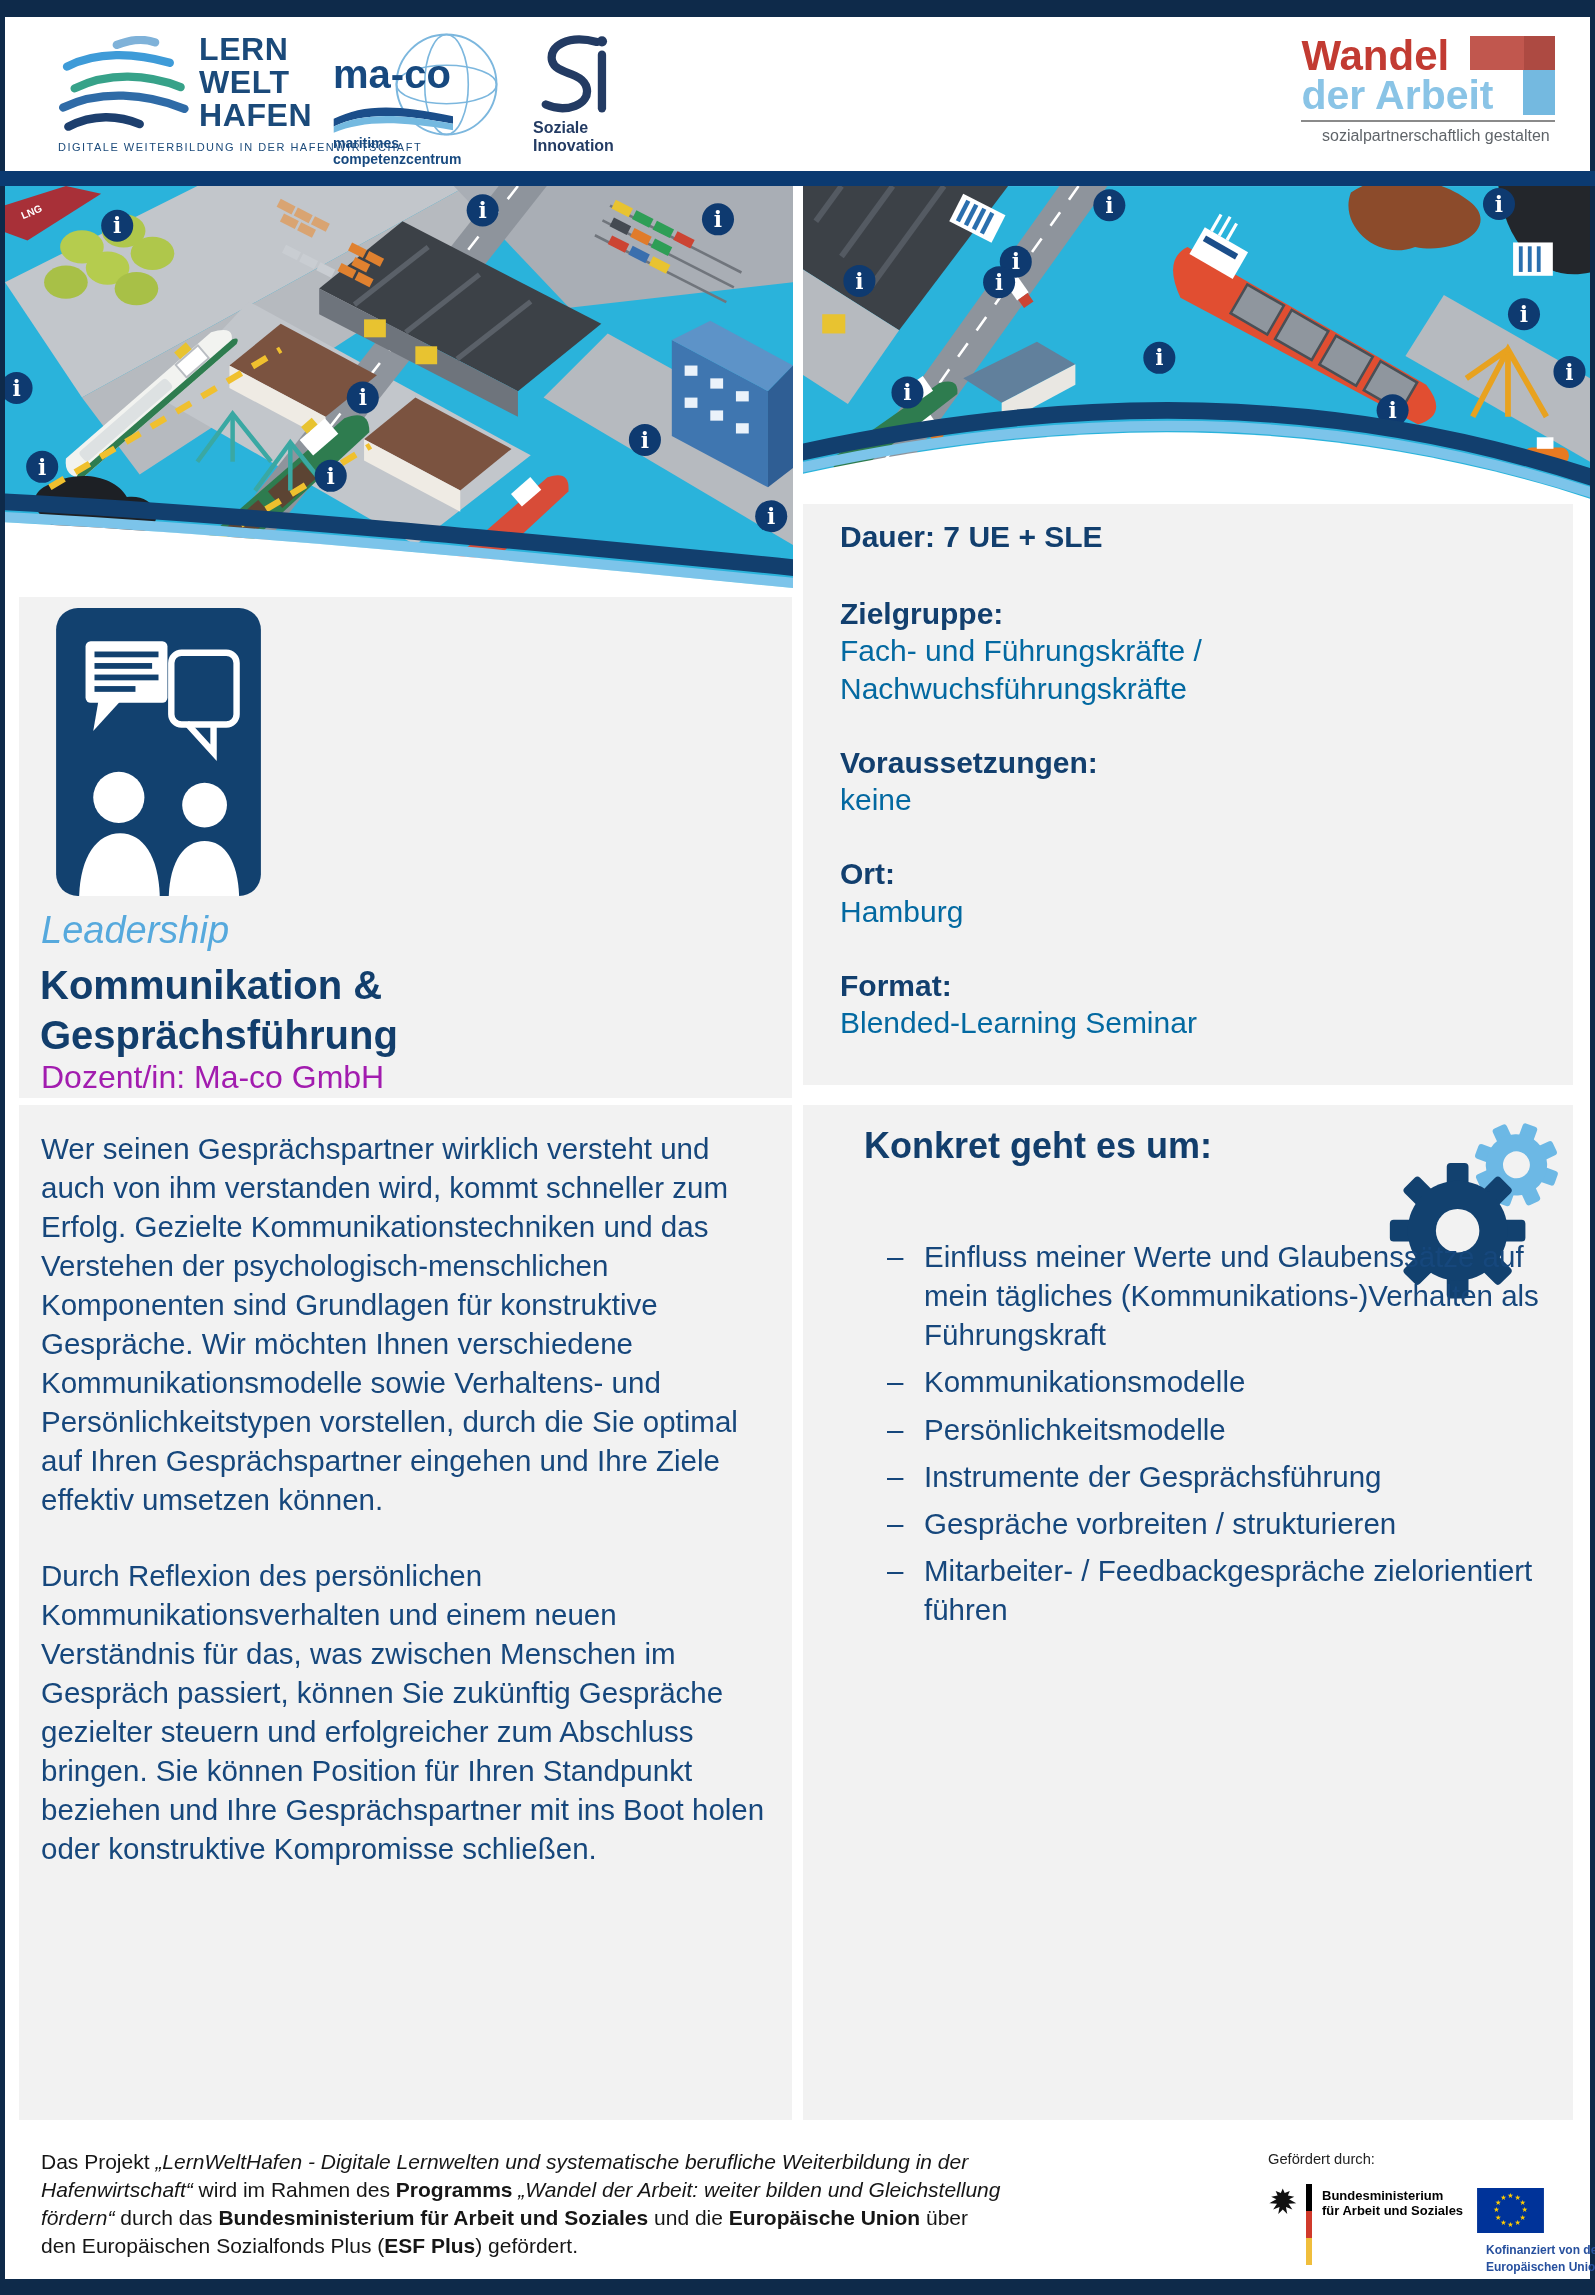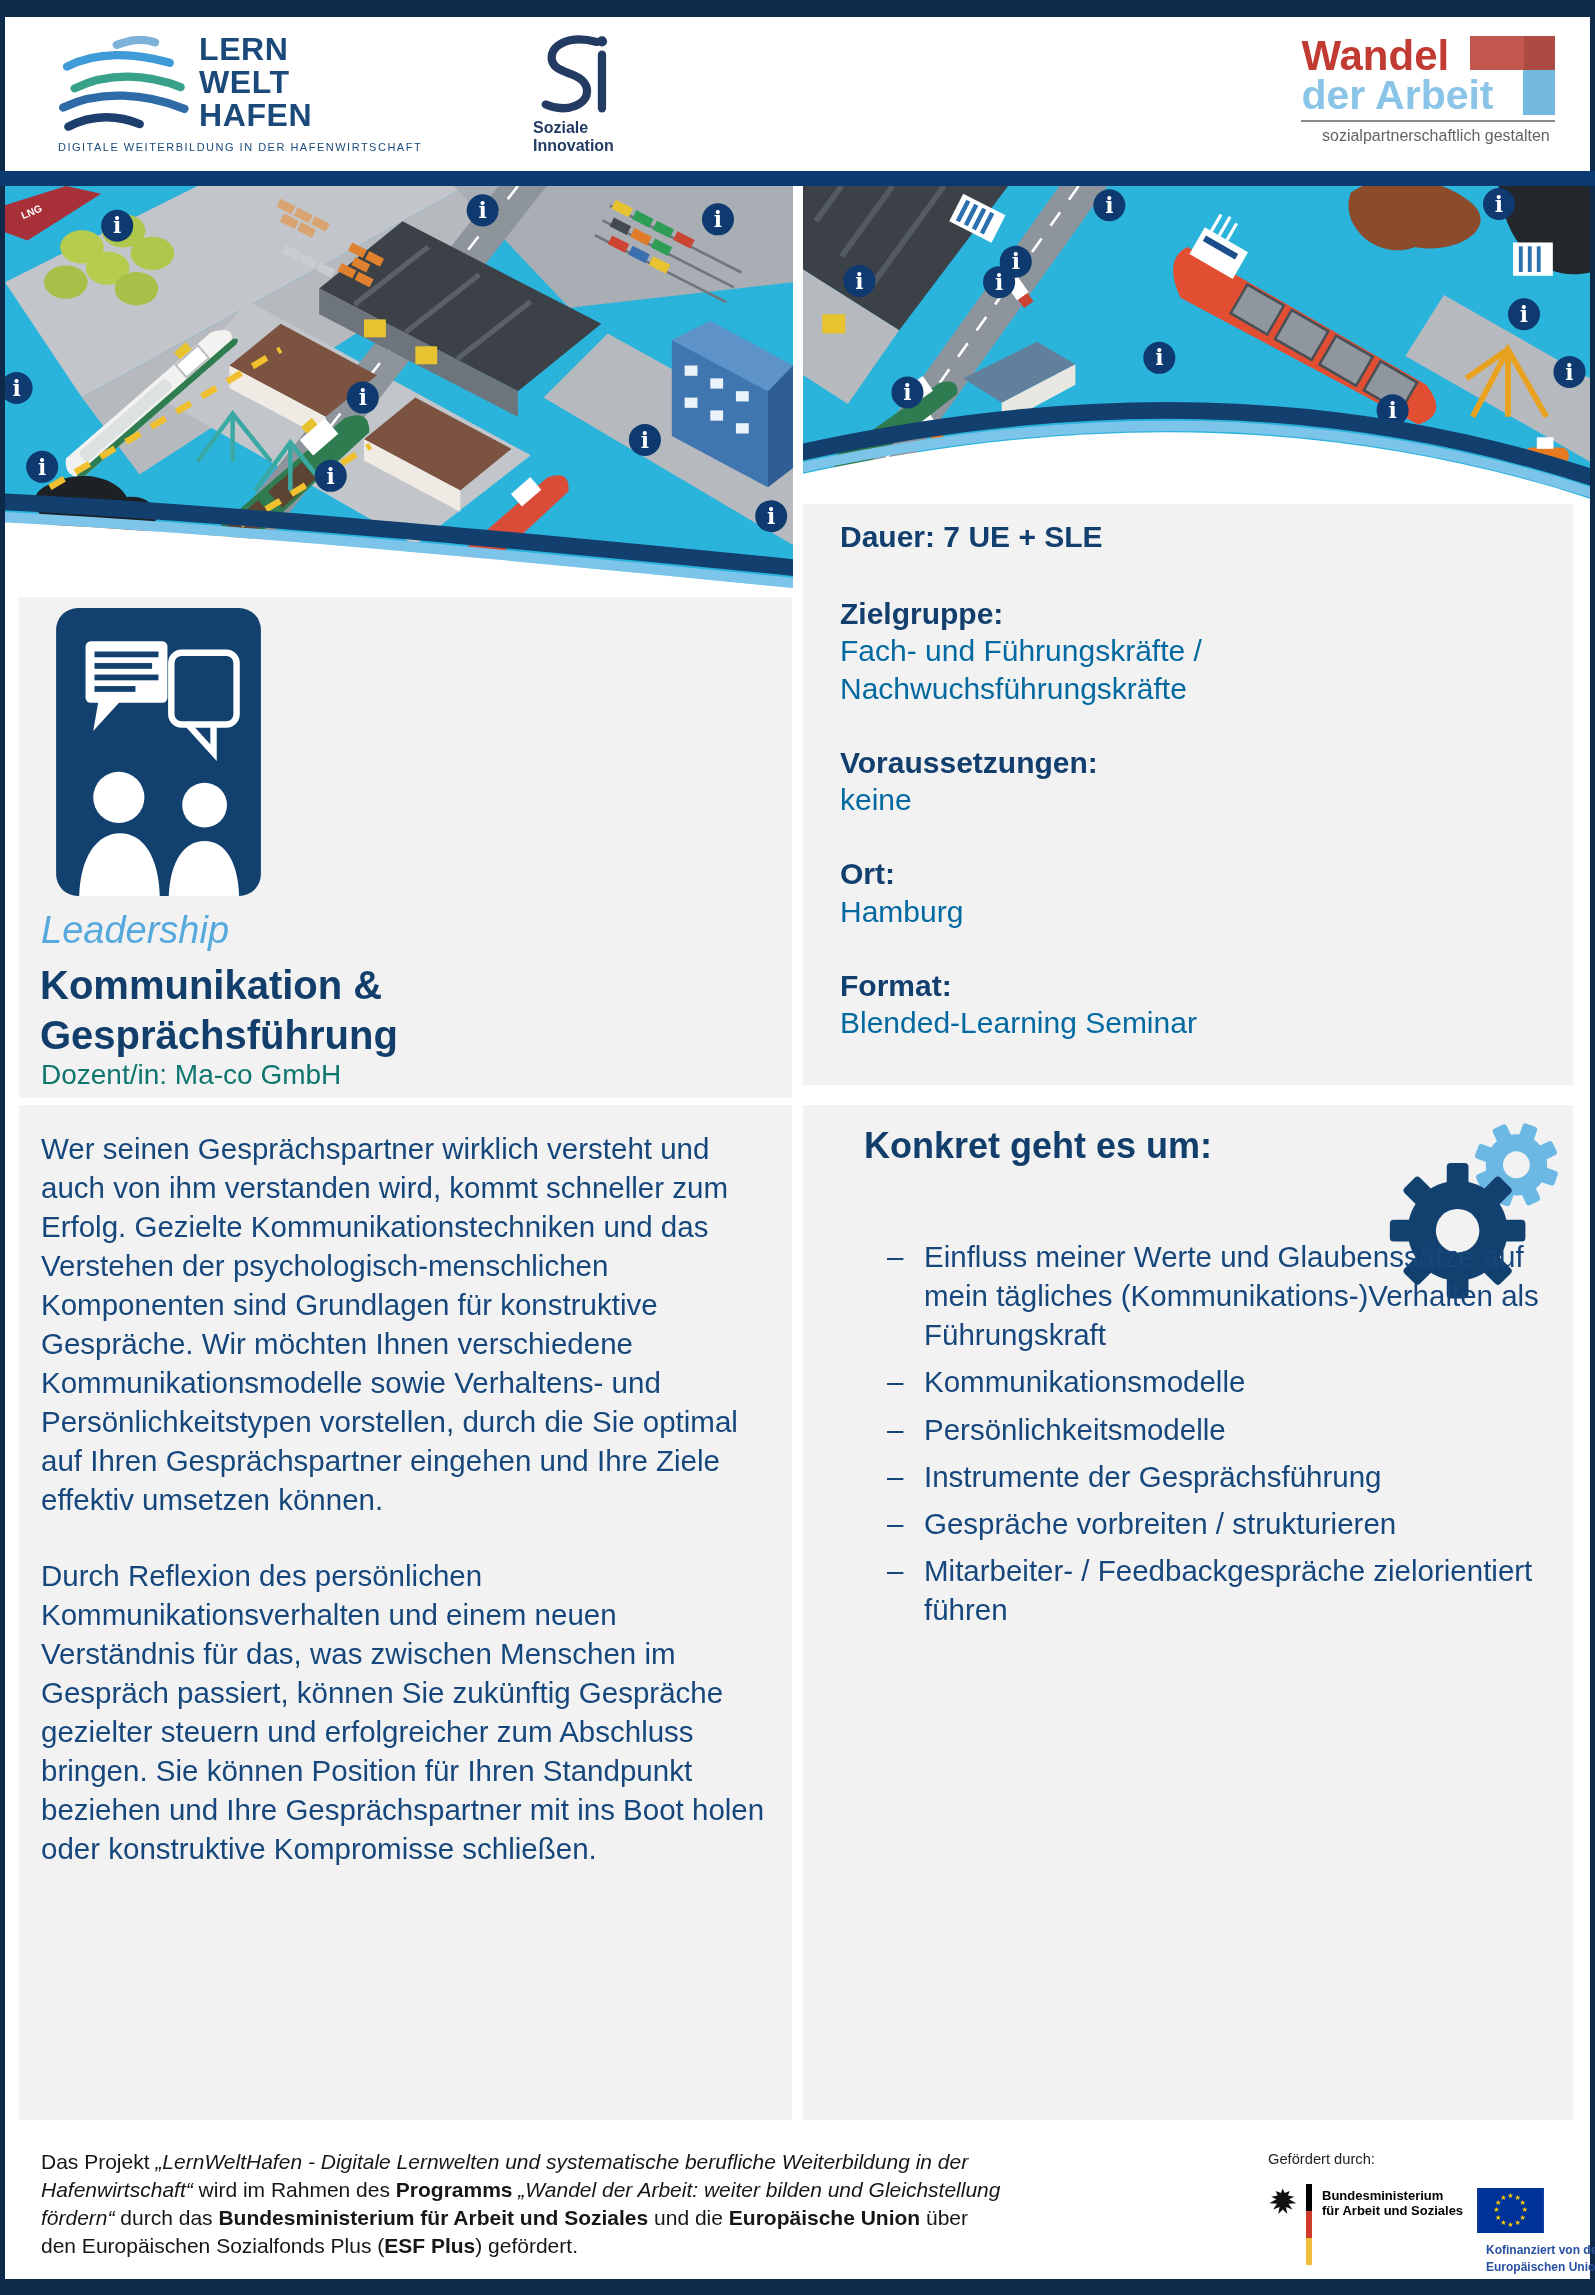--- a/index.html
+++ b/index.html
@@ -14,21 +14,21 @@
   .lwh-sub{font-size:11px;letter-spacing:1.5px;color:#1B4A7A;}
   .maco-name{font-weight:800;font-size:40px;color:#17497F;}
   .maco-sub{font-weight:700;font-size:14px;line-height:16px;color:#17497F;}
   .si-text{font-weight:700;font-size:16px;line-height:18.6px;color:#233B63;}
   .wandel-1{font-weight:600;font-size:42px;color:#C23B32;}
   .wandel-2{font-weight:600;font-size:41px;color:#8AC4E6;}
   .wandel-sub{font-size:16px;color:#5F6469;}
   
   .category{font-style:italic;font-size:38px;color:#56A9DD;}
   .course-title{font-weight:800;font-size:40px;color:#123E6C;}
-  .lecturer{font-size:28px;color:#0f766e;}
+  .lecturer{font-size:32px;color:#a21caf;}
   
   .dl{font-size:30px;color:#123F6E;font-weight:700;white-space:nowrap;}
   .dv{font-size:30px;color:#0369a1;white-space:nowrap;}
   
   .para{font-size:29.5px;line-height:39px;color:#16477C;}
   .para p{margin:0 0 37px 0;}
   
   .konkret-h{font-weight:800;font-size:36px;color:#123E6C;}
   .kl{font-size:29.5px;line-height:39px;color:#16477C;}
   .kl .item{display:flex;margin-bottom:8.3px;}
@@ -60,20 +60,34 @@
       <path d="M16,142 C55,122 95,124 128,138" stroke="#1D3F6E" stroke-width="13" fill="none" stroke-linecap="round"></path>
     </svg>
     <div class="abs" style="left:141px;top:1.3px;">
       <div class="lwh-line">LERN</div>
       <div class="lwh-line">WELT</div>
       <div class="lwh-line">HAFEN</div>
     </div>
     <div class="abs lwh-sub nowrap" style="left:0;top:109px;">DIGITALE WEITERBILDUNG IN DER HAFENWIRTSCHAFT</div>
   </div>
 
+  <div class="abs" style="left:333px;top:38px;width:167px;height:122px;">
+    <svg class="abs" style="left:59px;top:-7.7px;" width="109" height="109" viewBox="0 0 170 170">
+      <circle cx="85" cy="85" r="78" stroke="#7CB7DE" stroke-width="3" fill="none"></circle>
+      <ellipse cx="85" cy="85" rx="34" ry="78" stroke="#7CB7DE" stroke-width="2.5" fill="none"></ellipse>
+      <ellipse cx="85" cy="85" rx="78" ry="30" stroke="#7CB7DE" stroke-width="2.5" fill="none"></ellipse>
+    </svg>
+    <div class="abs maco-name nowrap" style="left:0;top:14px;">ma-co</div>
+    <svg class="abs" style="left:0;top:63px;" width="122" height="33" viewBox="0 0 190 52">
+      <path d="M0,28 C45,6 95,4 188,24 L188,36 C95,18 45,20 0,40 Z" fill="#1B4E8A"></path>
+      <path d="M0,40 C45,20 95,18 188,36 L188,46 C95,30 45,32 0,50 Z" fill="#74B9E0"></path>
+    </svg>
+    <div class="abs maco-sub nowrap" style="left:0;top:97px;">maritimes</div>
+    <div class="abs maco-sub nowrap" style="left:0;top:113px;">competenzcentrum</div>
+  </div>
 
   <div class="abs" style="left:1295px;top:32px;width:263px;height:115px;">
     <div class="abs wandel-1 nowrap" style="left:6.4px;top:0;">Wandel</div>
     <div class="abs wandel-2 nowrap" style="left:6.4px;top:40px;">der Arbeit</div>
     <div class="abs" style="left:175px;top:3.8px;width:54px;height:34px;background:#C1574E;"></div>
     <div class="abs" style="left:229px;top:3.8px;width:31px;height:34px;background:#AD4A42;"></div>
     <div class="abs" style="left:228px;top:38px;width:32px;height:45px;background:#74B9E0;"></div>
     <div class="abs" style="left:6.4px;top:88px;width:254px;height:1.9px;background:#8a8a8a;"></div>
     <div class="abs wandel-sub nowrap" style="left:27px;top:95px;">sozialpartnerschaftlich gestalten</div>
   </div>

